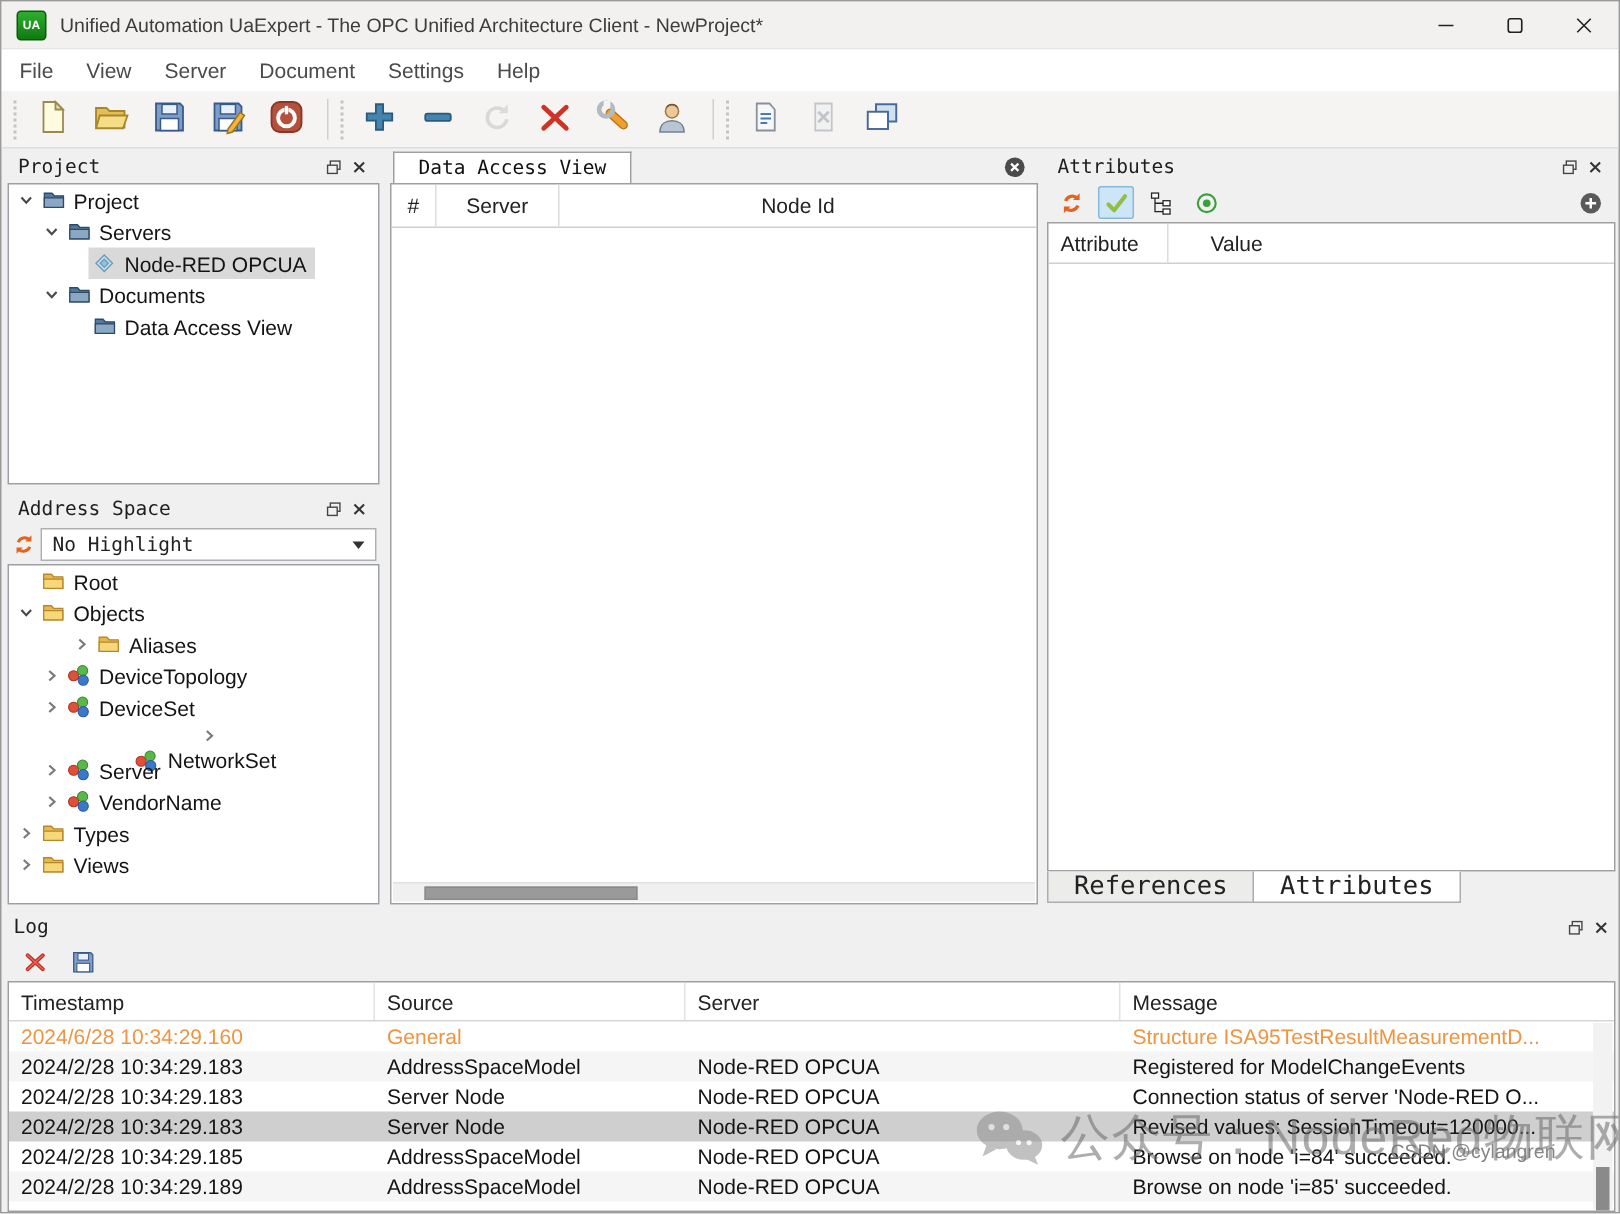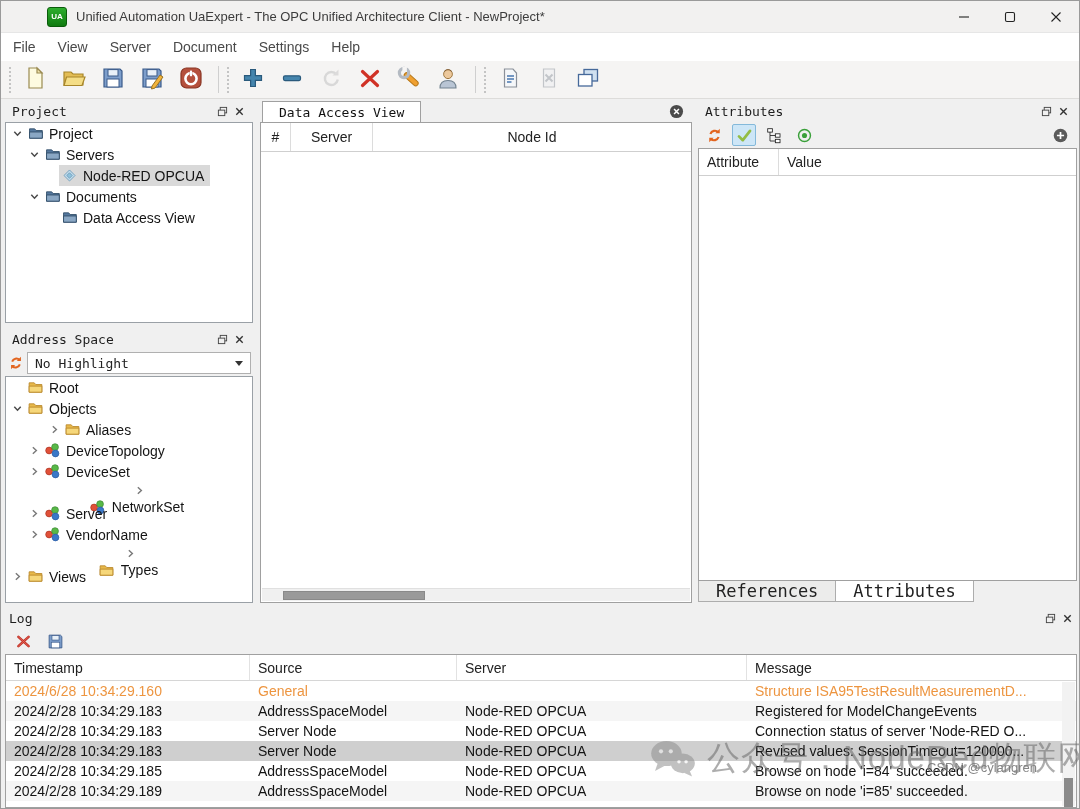--- a/index.html
+++ b/index.html
@@ -3,21 +3,21 @@
 <meta charset="utf-8">
 <style>
   * { margin:0; padding:0; box-sizing:border-box; }
   html,body { width:1080px; height:809px; background:#e9e9e9; }
   body { font-family:"Liberation Sans", sans-serif; }
   #app { position:relative; width:1080px; height:809px; background:#f0f0f0;
          border:1px solid #9a9a9a; overflow:hidden; }
 
   
   .titlebar { position:absolute; left:0; top:0; width:100%; height:32px;
-              background:#f2f1f0; display:flex; align-items:center; border-bottom:1px solid #e6e6e6;padding-left:36px;}
+              background:#f2f1f0; display:flex; align-items:center; border-bottom:1px solid #e6e6e6;}
   .app-logo { width:20px; height:20px; margin-left:10px; border-radius:3px;
               background:linear-gradient(#2fae2f,#0f7a0f); color:#fff; font-size:8px; font-weight:bold;
               display:flex; align-items:center; justify-content:center; border:1px solid #0a5c0a;}
   .title-text { margin-left:9px; font-size:13px; color:#3c3c3c; }
   .win-controls { margin-left:auto; display:flex; height:100%; }
   .win-btn { width:46px; height:100%; display:flex; align-items:center; justify-content:center; }
   .win-btn svg { width:12px; height:12px; }
 
   
   .menubar { position:absolute; left:0; top:32px; width:100%; height:28px; background:#ffffff;
@@ -95,21 +95,21 @@
   
   .attr-toolbar { position:absolute; left:0; top:21px; right:0; height:26px; background:#f0f0f0;
                   display:flex; align-items:center; gap:6px; padding:0 5px 0 4px; }
   .attr-toolbar .spacer { flex:1; }
   .at-btn { width:24px; height:22px; display:flex; align-items:center; justify-content:center; border-radius:2px; }
   .at-btn svg { width:17px; height:17px; }
   .at-btn.checked { background:#cde6f7; border:1px solid #84b9da; }
   .attr-body { position:absolute; left:0; top:47px; right:0; bottom:22px; background:#fff;
                border:1px solid #a0a0a0; }
   .attr-header { height:27px; display:flex; align-items:center; font-size:14px; color:#222;
-                 border-bottom:1px solid #cfcfcf; }
+                 border-bottom:1px solid #cfcfcf;gap:20px; }
   .attr-header .hc { height:100%; display:flex; align-items:center; padding-left:8px; border-right:1px solid #dcdcdc; }
   .col-attr { width:80px; }
   .col-val  { flex:1; border-right:none !important; }
   .bottom-tabs { position:absolute; left:0; bottom:0; height:22px; display:flex; align-items:flex-start; }
   .btab { height:21px; padding:0 17px; display:flex; align-items:center; background:#ececeb;
           border:1px solid #adadad; border-top:none; font-family:"DejaVu Sans Mono", monospace;
           font-size:17px; color:#222; margin-right:-1px; }
   .btab.active { background:#fff; }
 
   
@@ -529,21 +529,21 @@
             <span class="tree-icon">
               <svg viewBox="0 0 20 20">
                 <circle cx="6" cy="10" r="4" fill="#e05038" stroke="#a83020" stroke-width=".8"></circle>
                 <circle cx="13" cy="6" r="4" fill="#58b848" stroke="#3a8830" stroke-width=".8"></circle>
                 <circle cx="13.5" cy="13.5" r="4" fill="#3a78c8" stroke="#2858a0" stroke-width=".8"></circle>
               </svg>
             </span>
             <span class="tree-label">VendorName</span>
           </span>
         </div>
-        <div class="tree-row" style="padding-left: 3px; flex-direction: column;">
+        <div class="tree-row" style="padding-left: 3px;">
           <span class="exp">
             <svg viewBox="0 0 12 12">
               <path d="M4.2 2.5 L8 6 L4.2 9.5" fill="none" stroke="#7a7a7a" stroke-width="1.6"></path>
             </svg>
           </span>
           <span class="node">
             <span class="tree-icon">
               <svg viewBox="0 0 20 20">
                 <path d="M2.5 4.5 h6 l1.8 2 h7.2 v9 H2.5 z" fill="#e8b94a" stroke="#b8872a" stroke-width="1"></path>
                 <path d="M2.5 8.4 h15 v7.1 h-15 z" fill="#f6d77a" stroke="#b8872a" stroke-width="1"></path>

